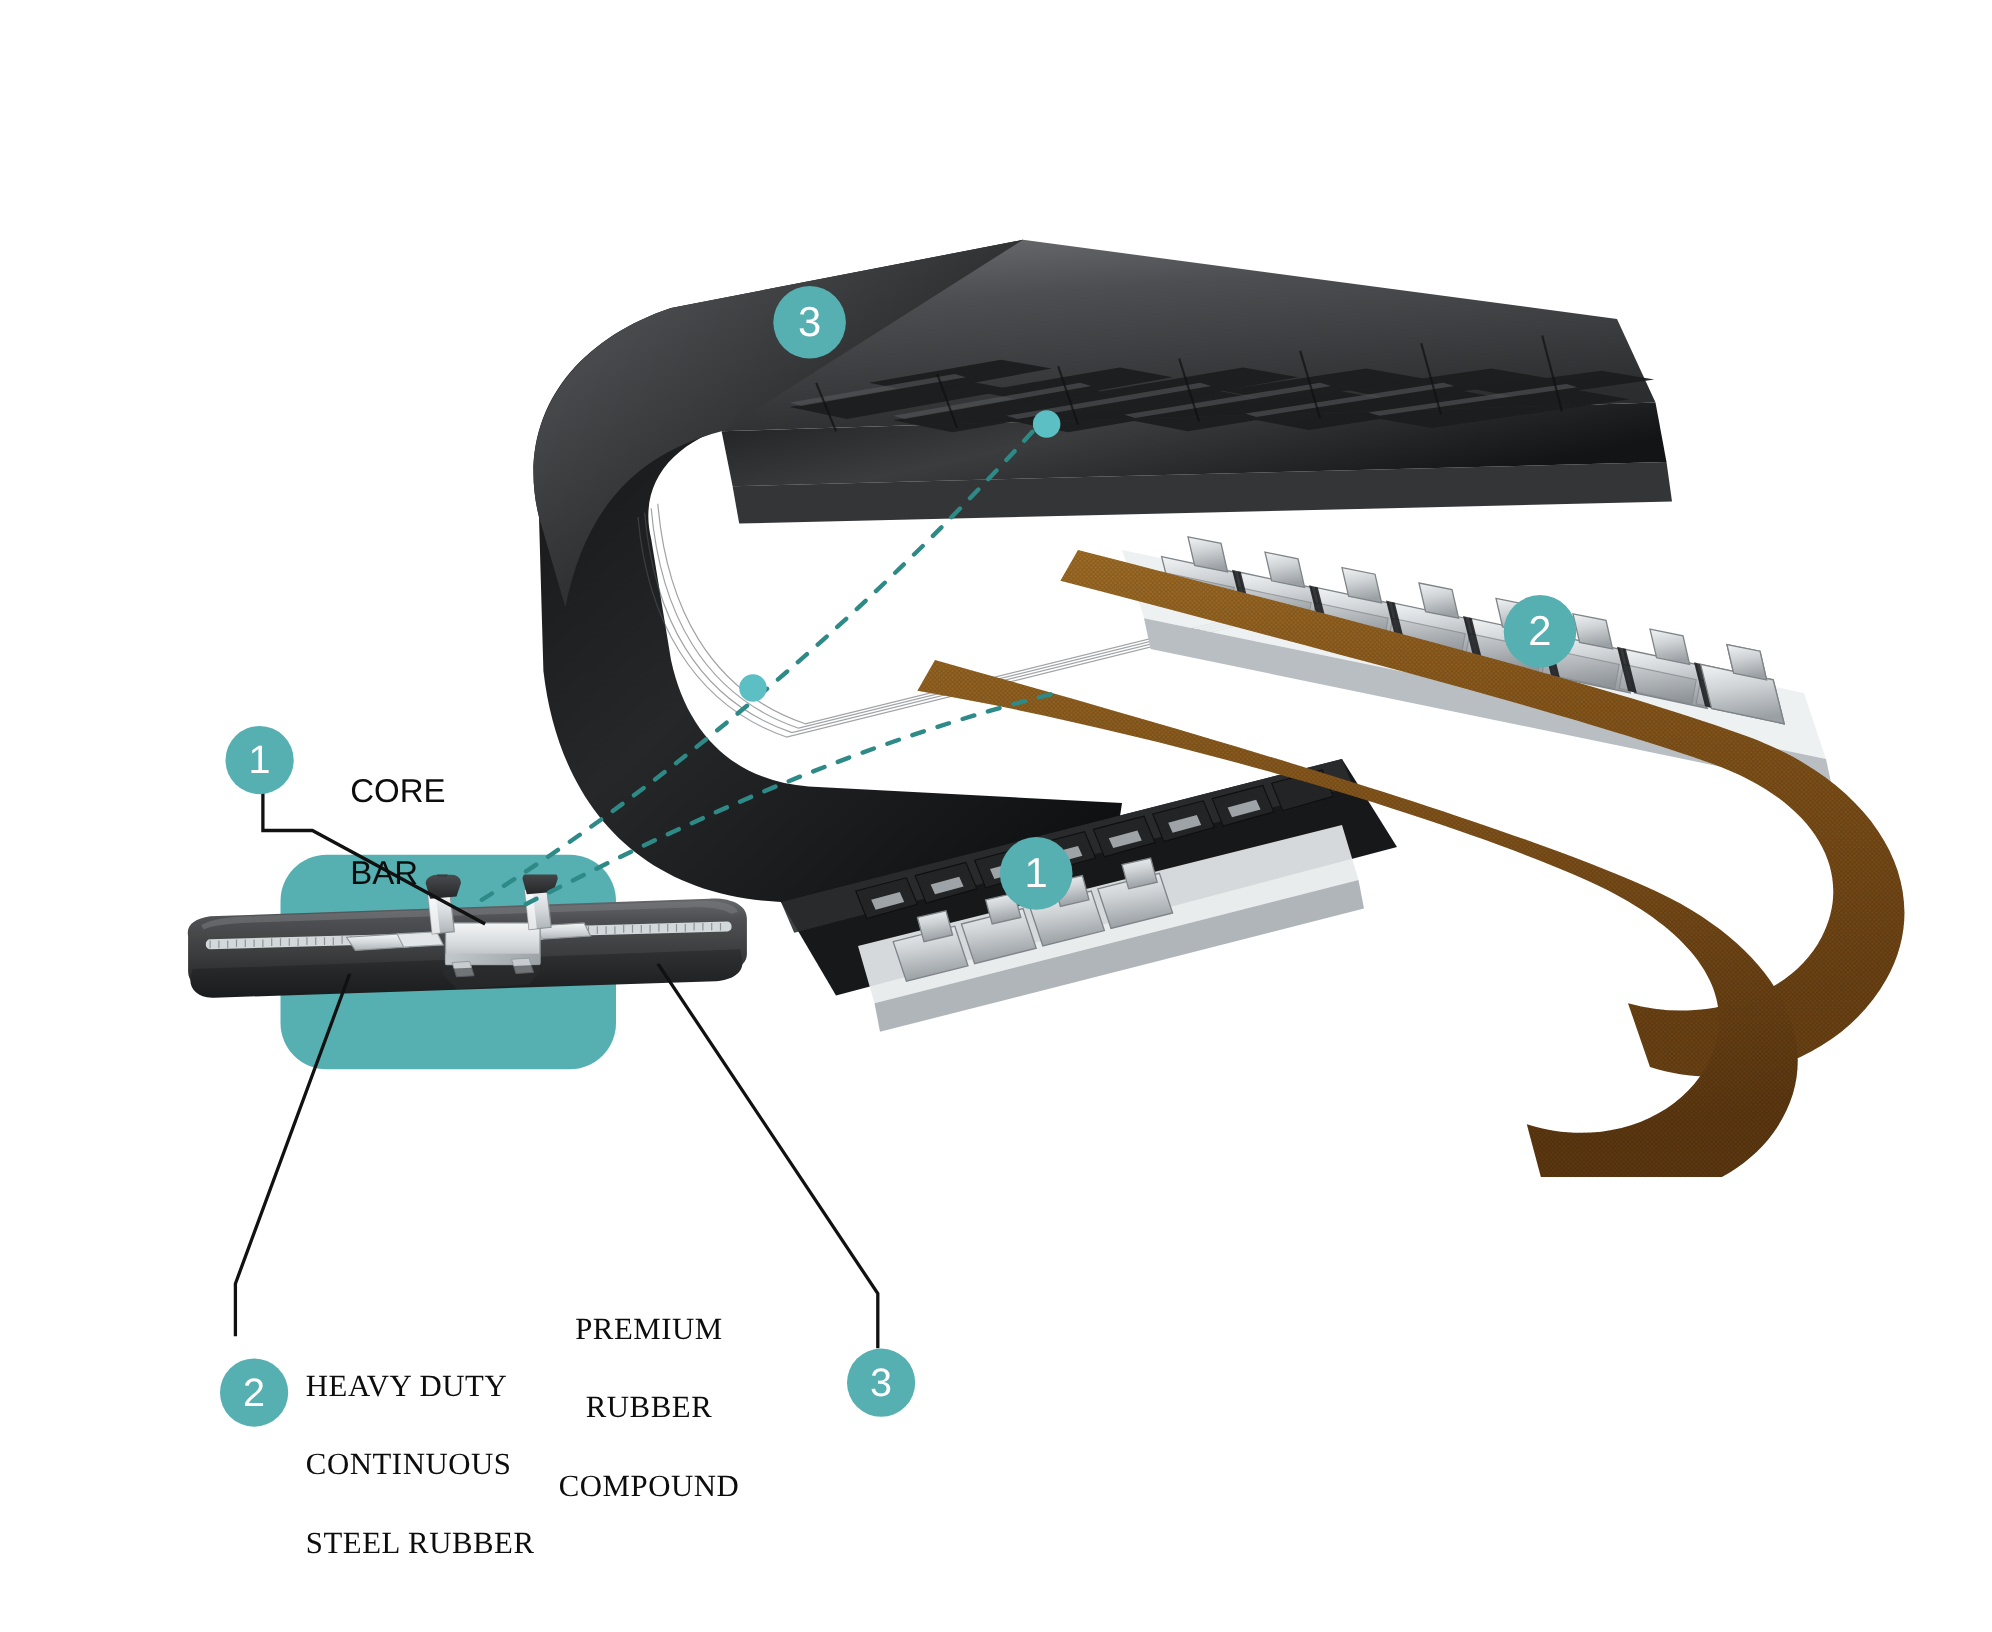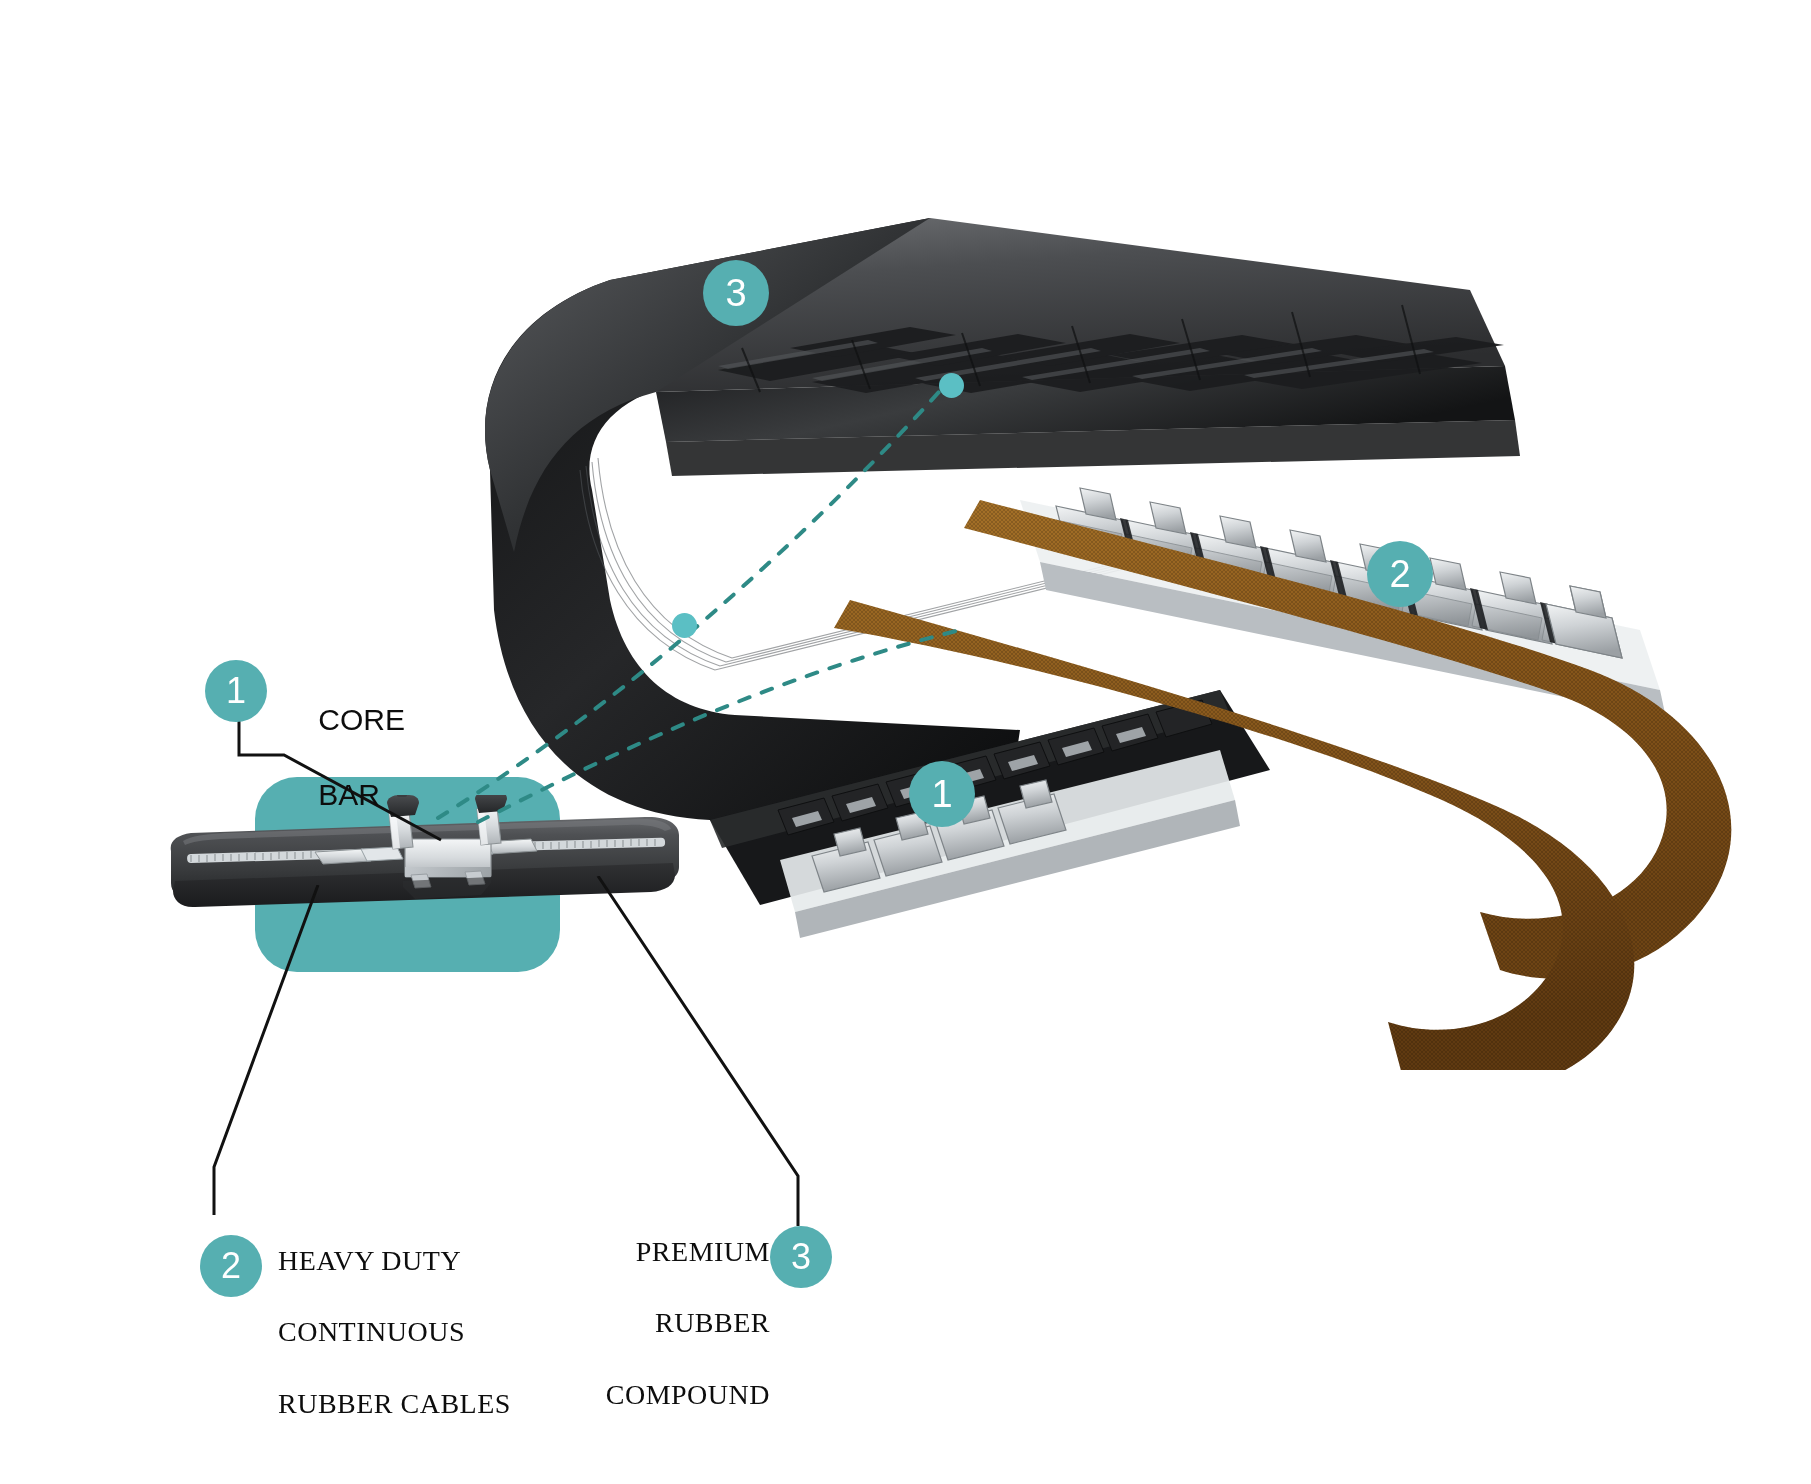--- a/index.html
+++ b/index.html
@@ -372,25 +372,25 @@
     <span>CORE</span><br>
     <span>BAR</span>
   </div>
 
   <div class="badge" style="left:200px;top:1235px;width:62px;height:62px;background:#56AFB1;font-size:36px;">
     <span>2</span>
   </div>
   <div class="lbl" style="left:248px;top:1207px;">
     <span>HEAVY DUTY</span><br>
     <span>CONTINUOUS</span><br>
-    <span>RUBBER CABLES</span>
+    <span>STEEL RUBBER</span>
   </div>
 
   <div class="badge" style="left:770px;top:1226px;width:62px;height:62px;background:#56AFB1;font-size:36px;">
     <span>3</span>
   </div>
-  <div class="lbl right" style="left:380px;top:1198px;width:390px;">
+  <div class="lbl right" style="left:380px;top:1155px;width:390px;text-align:center;">
     <span>PREMIUM</span><br>
     <span>RUBBER</span><br>
     <span>COMPOUND</span>
   </div>
 
 </div>
 
 </body></html>

